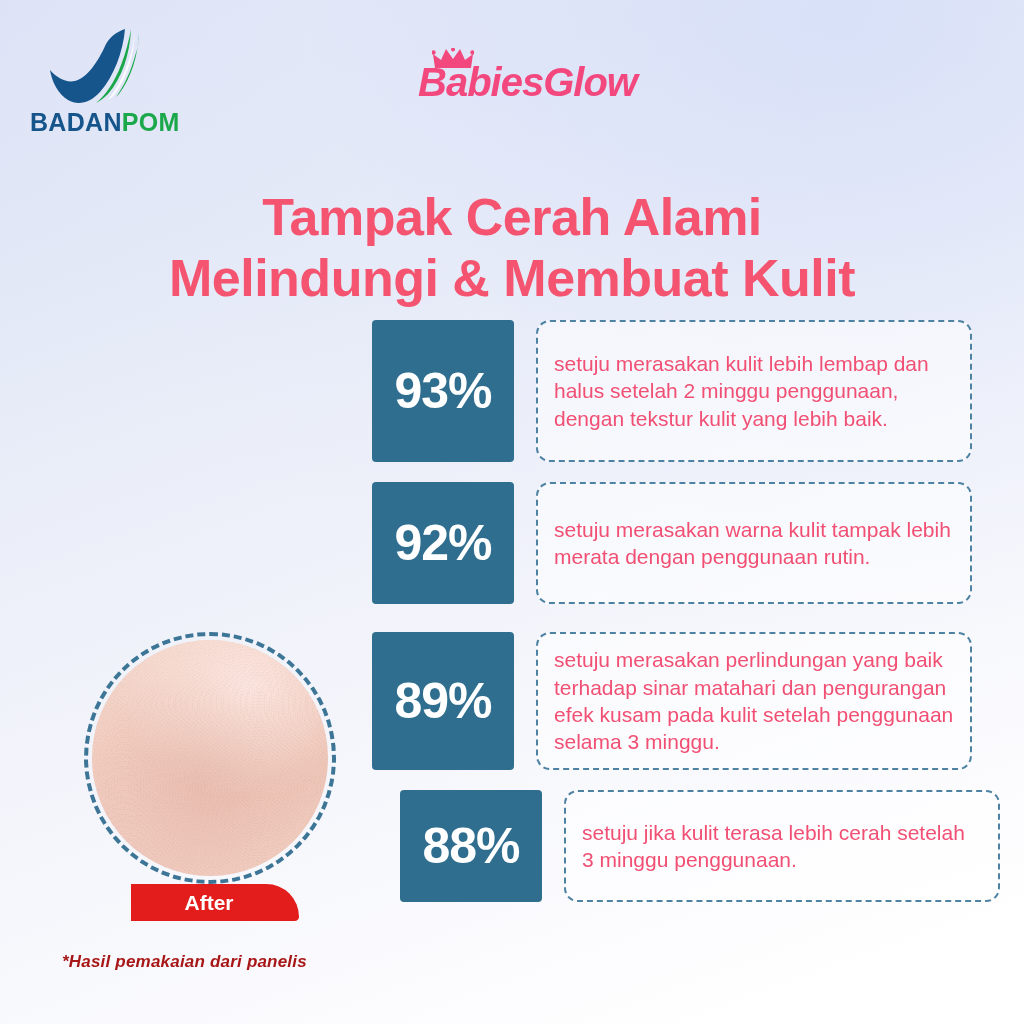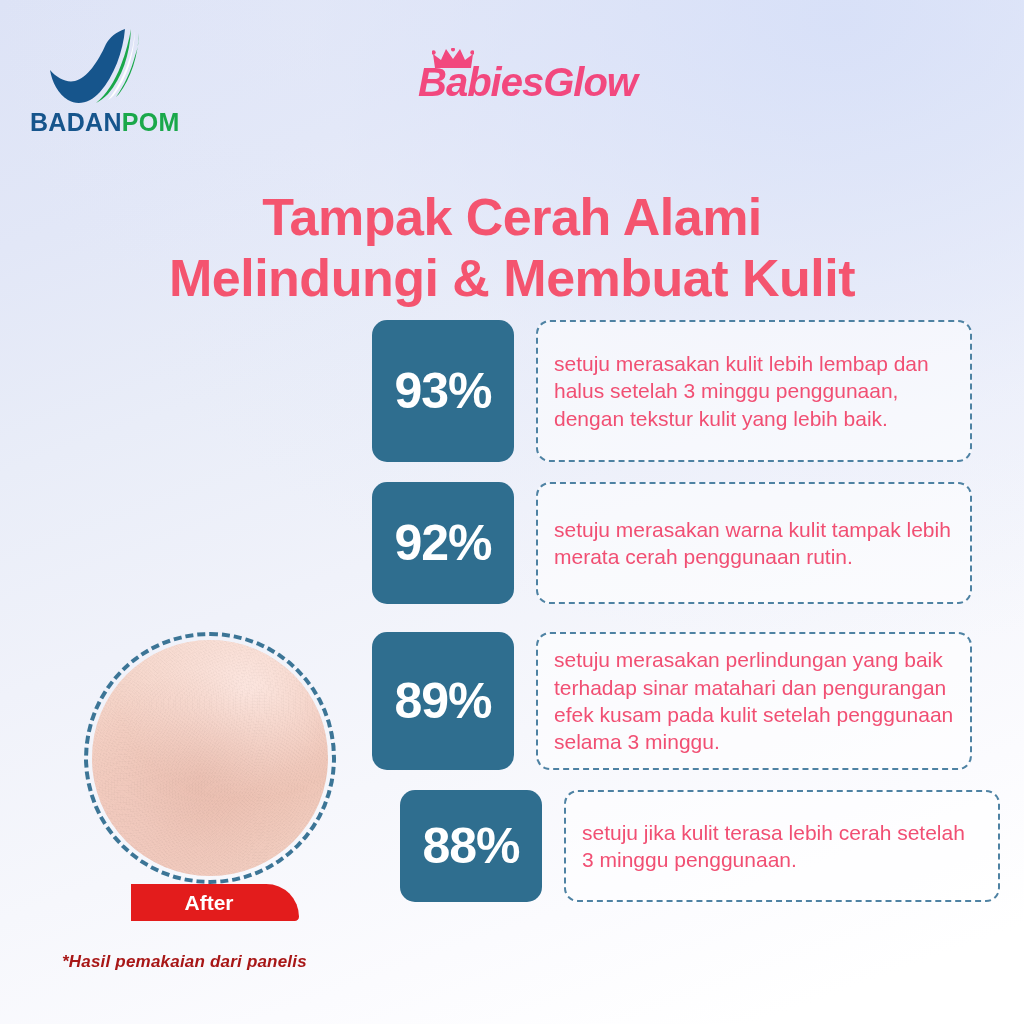--- a/index.html
+++ b/index.html
@@ -197,21 +197,21 @@
   .stat-row {
     position: absolute;
     left: 0;
     display: flex;
     align-items: stretch;
   }
   .stat-pct {
     width: 142px;
     flex: 0 0 142px;
     background: #2f6e8f;
-    border-radius: 15px;
+    border-radius: 4px;
     color: #ffffff;
     font-size: 50px;
     font-weight: bold;
     display: flex;
     align-items: center;
     justify-content: center;
     letter-spacing: -1px;
   }
   .stat-text {
     margin-left: 22px;
@@ -278,26 +278,26 @@
       <div class="skin skin-after"></div>
       <div class="grain grain-soft"></div>
     </div>
     <div class="ba-ribbon ribbon-after">After</div>
   </div>
 
   <div class="stats">
 
     <div class="stat-row" style="top:0px; width:600px; height:142px;">
       <div class="stat-pct">93%</div>
-      <div class="stat-text">setuju merasakan kulit lebih lembap dan halus setelah 3 minggu penggunaan, dengan tekstur kulit yang lebih baik.</div>
+      <div class="stat-text">setuju merasakan kulit lebih lembap dan halus setelah 2 minggu penggunaan, dengan tekstur kulit yang lebih baik.</div>
     </div>
 
     <div class="stat-row" style="top:162px; width:600px; height:122px;">
       <div class="stat-pct">92%</div>
-      <div class="stat-text">setuju merasakan warna kulit tampak lebih merata cerah penggunaan rutin.</div>
+      <div class="stat-text">setuju merasakan warna kulit tampak lebih merata dengan penggunaan rutin.</div>
     </div>
 
     <div class="stat-row" style="top:312px; width:600px; height:138px;">
       <div class="stat-pct">89%</div>
       <div class="stat-text">setuju merasakan perlindungan yang baik terhadap sinar matahari dan pengurangan efek kusam pada kulit setelah penggunaan selama 3 minggu.</div>
     </div>
 
     <div class="stat-row" style="top:470px; width:600px; height:112px;margin-left:28px;">
       <div class="stat-pct">88%</div>
       <div class="stat-text">setuju jika kulit terasa lebih cerah setelah 3 minggu penggunaan.</div>

